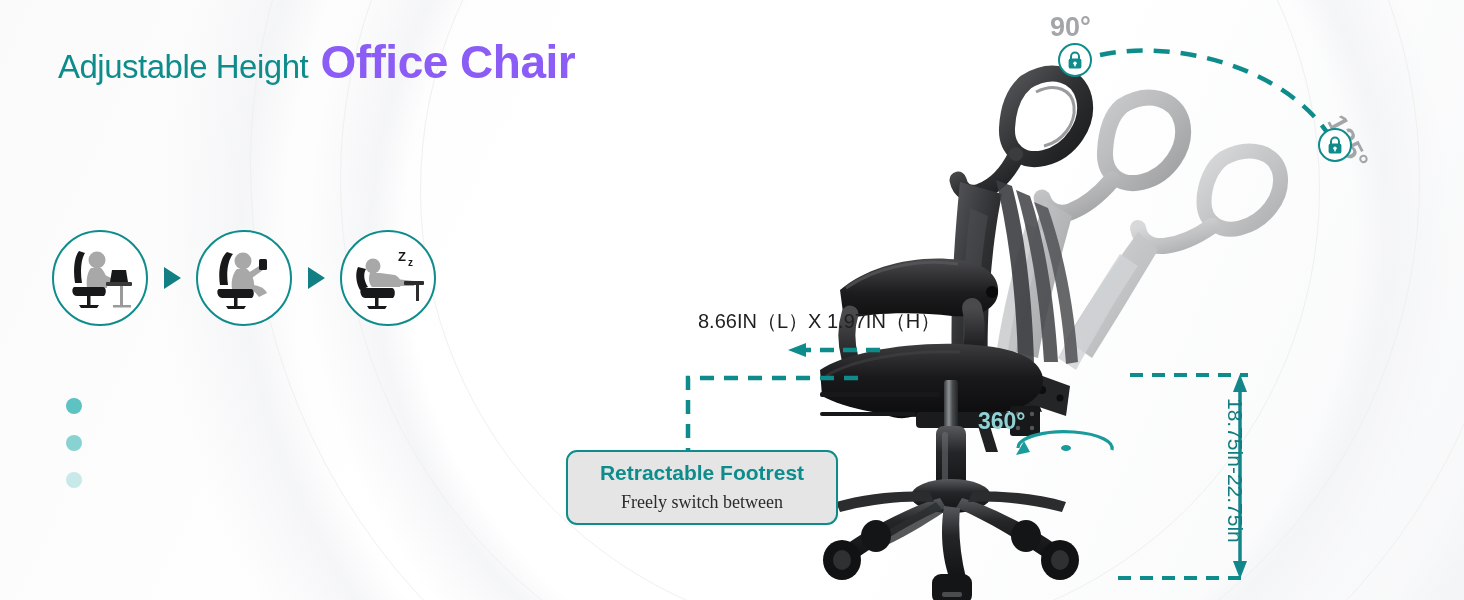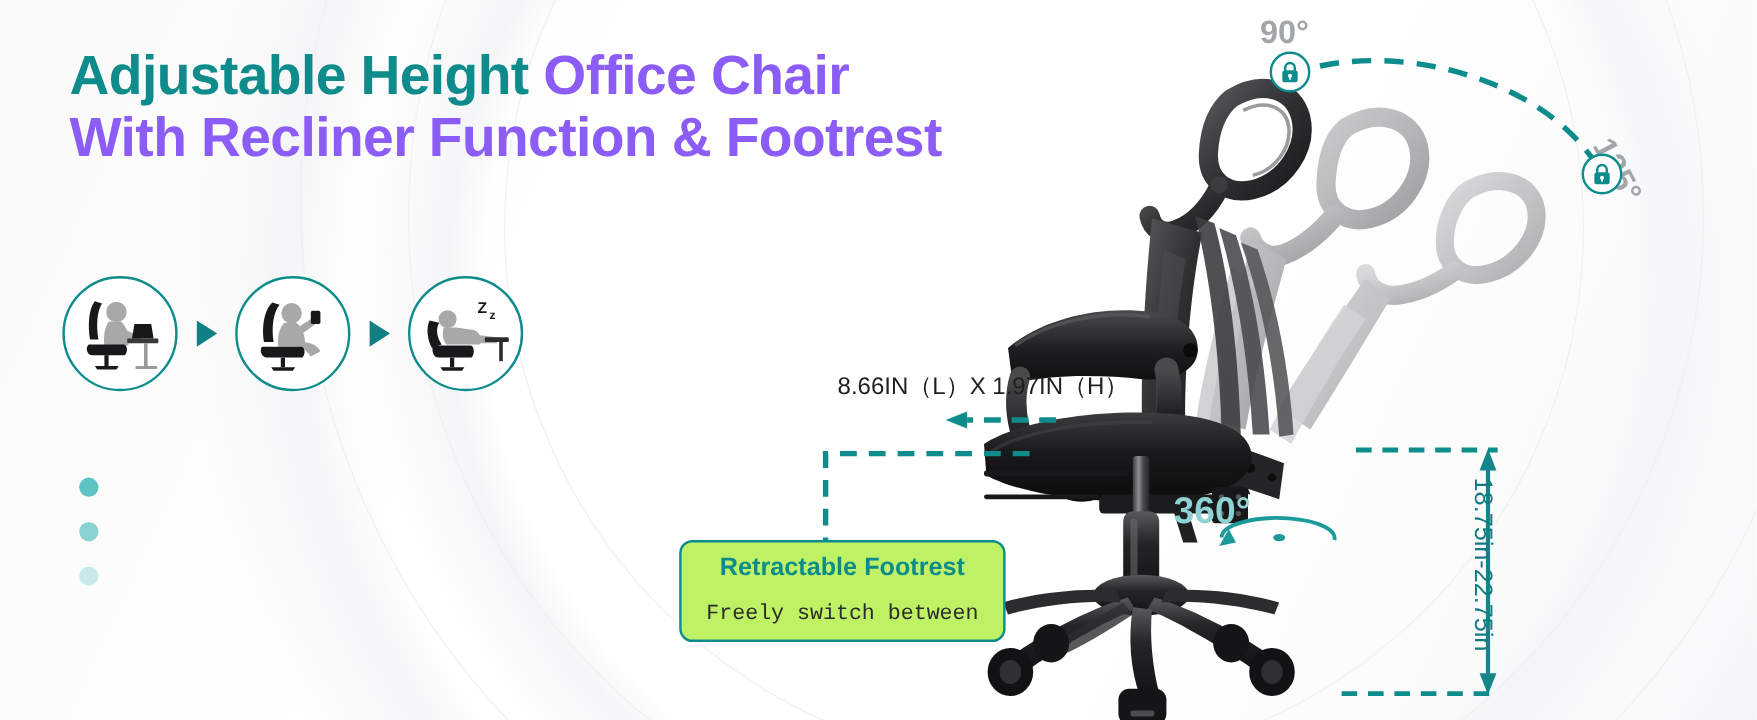--- a/index.html
+++ b/index.html
@@ -39,21 +39,21 @@
   
   #headline {
     position: absolute;
     left: 58px; top: 36px;
     width: 900px;
     line-height: 1.14;
     letter-spacing: -0.5px;
   }
   #headline .line { white-space: nowrap; }
   .h-accent {
-    font-size: 46px; font-weight: bold;
+    font-size: 33px; font-weight: normal;
     color: #0e8c8c;
     font-family: "Liberation Sans", sans-serif;
   }
   .h-dark {
     font-size: 46px; font-weight: bold;
     color: #8b5cf6;
     font-family: "Liberation Sans", sans-serif;
   }
 
   
@@ -130,21 +130,21 @@
     font-size: 20px;
     color: #1f1f1f;
     white-space: nowrap;
     font-family: "Liberation Sans", sans-serif;
   }
 
   
   #label-360 {
     position: absolute;
     left: 978px; top: 408px;
-    font-size: 31px; font-weight: bold;
+    font-size: 23px; font-weight: bold;
     color: #8fd2d4;
     font-family: "Liberation Sans", sans-serif;
   }
 
   
   #height-label {
     position: absolute;
     left: 1247px; top: 398px;
     font-size: 21px;
     color: #127b80;
@@ -154,59 +154,56 @@
     font-family: "Liberation Sans", sans-serif;
   }
 
   
   #callout {
     position: absolute;
     left: 566px; top: 450px;
     width: 272px;
     border: 2px solid #0e8c8c;
     border-radius: 11px;
-    background: #bef264;
+    background: #e5e5e5;
     padding: 8px 10px 10px 10px;
     text-align: center;
   }
   #callout .c-title {
     font-size: 21px; font-weight: bold;
     color: #0e8c8c;
     line-height: 1.22;
     font-family: "Liberation Sans", sans-serif;
   }
   #callout .c-sub {
     font-size: 18px;
     color: #2b2b2b;
     line-height: 1.2;
-    margin-top: 16px;
-    font-family: Liberation Mono, monospace;
+    margin-top: 6px;
+    font-family: Liberation Serif, serif;
   }
 
   
   #overlay { position: absolute; left: 0; top: 0; pointer-events: none; }
 </style>
 </head>
 <body>
 
 <div id="banner">
 
   <div class="bg-tint"></div>
   <div class="bg-wash" style="left:300px; top:-340px; width:1160px; height:1160px;"></div>
   <div class="bg-wash" style="left:150px; top:-520px; width:1500px; height:1500px;"></div>
   <div class="bg-arc" style="left:420px; top:-260px; width:900px; height:900px;"></div>
   <div class="bg-arc" style="left:340px; top:-360px; width:1080px; height:1080px;"></div>
   <div class="bg-arc" style="left:250px; top:-470px; width:1270px; height:1270px;"></div>
 
   <div id="headline">
     <div class="line">
       <span class="h-accent">Adjustable Height</span><span class="h-dark"> Office Chair</span>
-    </div>
-    <div class="line">
-      <span class="h-dark">With Recliner Function &amp; Footrest</span>
     </div>
   </div>
 
   <div id="posture-row">
 
     <div class="posture-circle">
       <svg width="74" height="66" viewBox="0 0 74 66">
 
         <path d="M16 6 C11 12, 10 26, 12 38 L19 38 C17 26, 18 14, 22 8 Z" fill="#17181a"></path>
 

